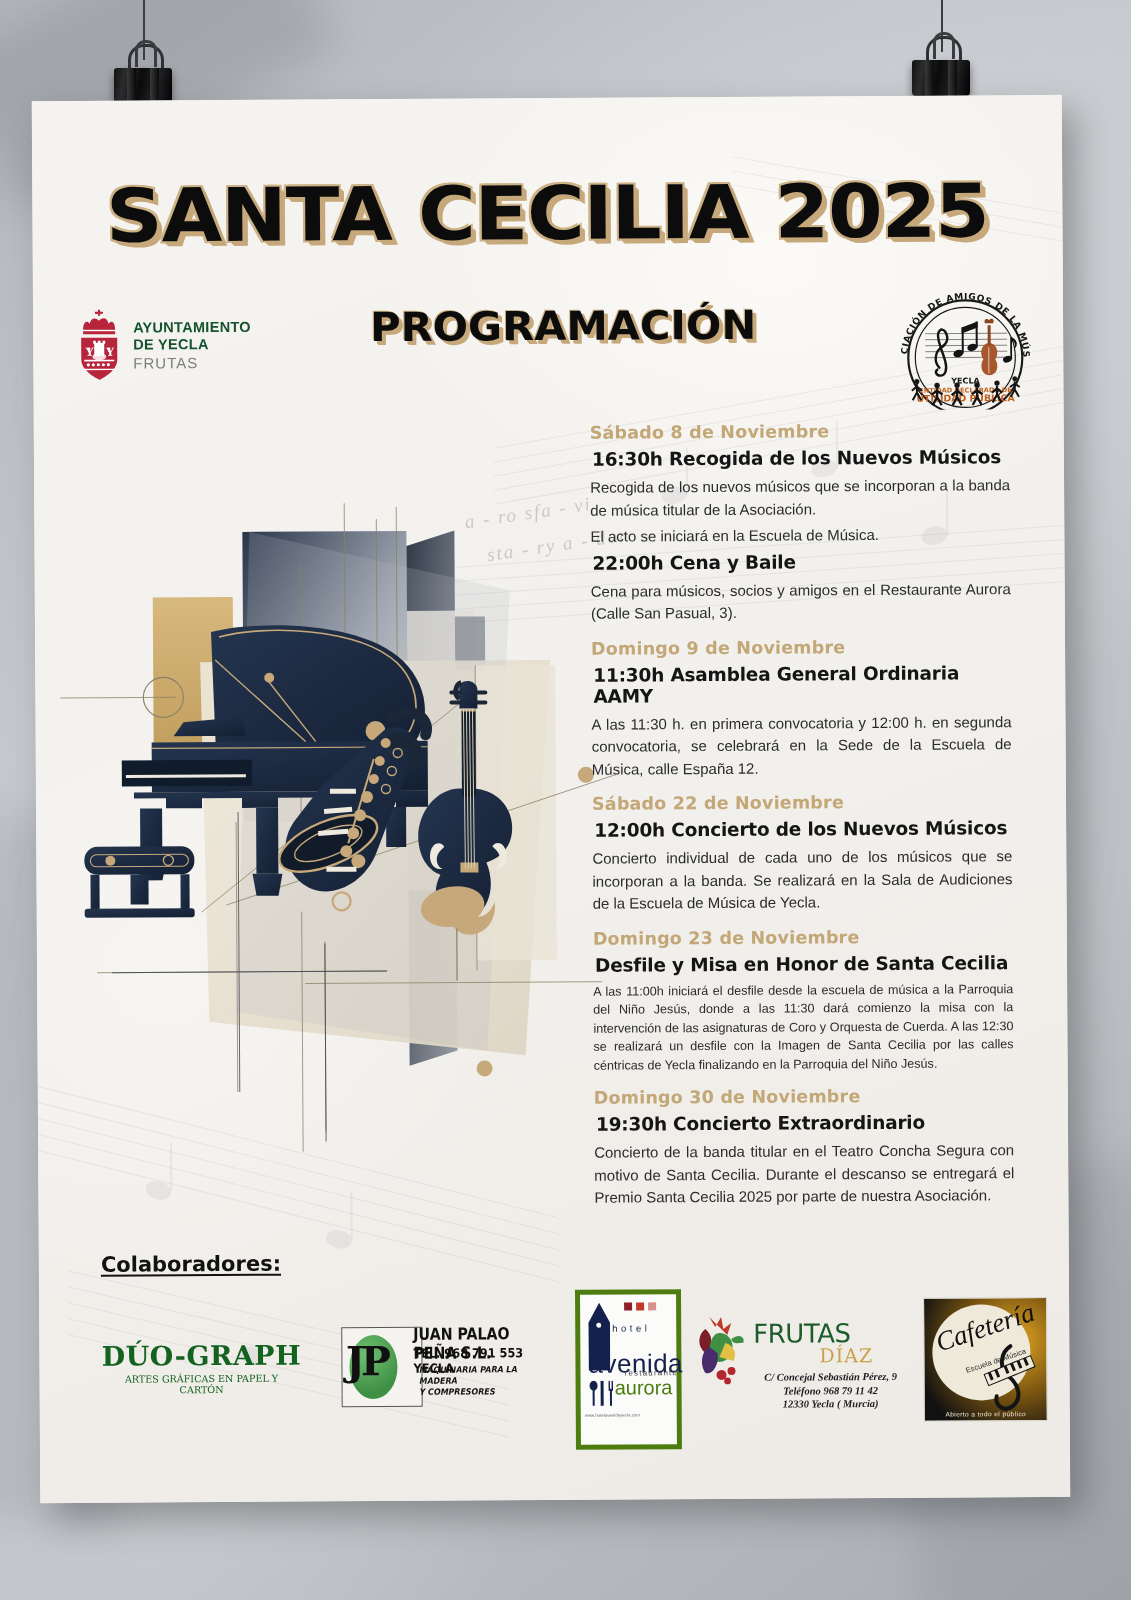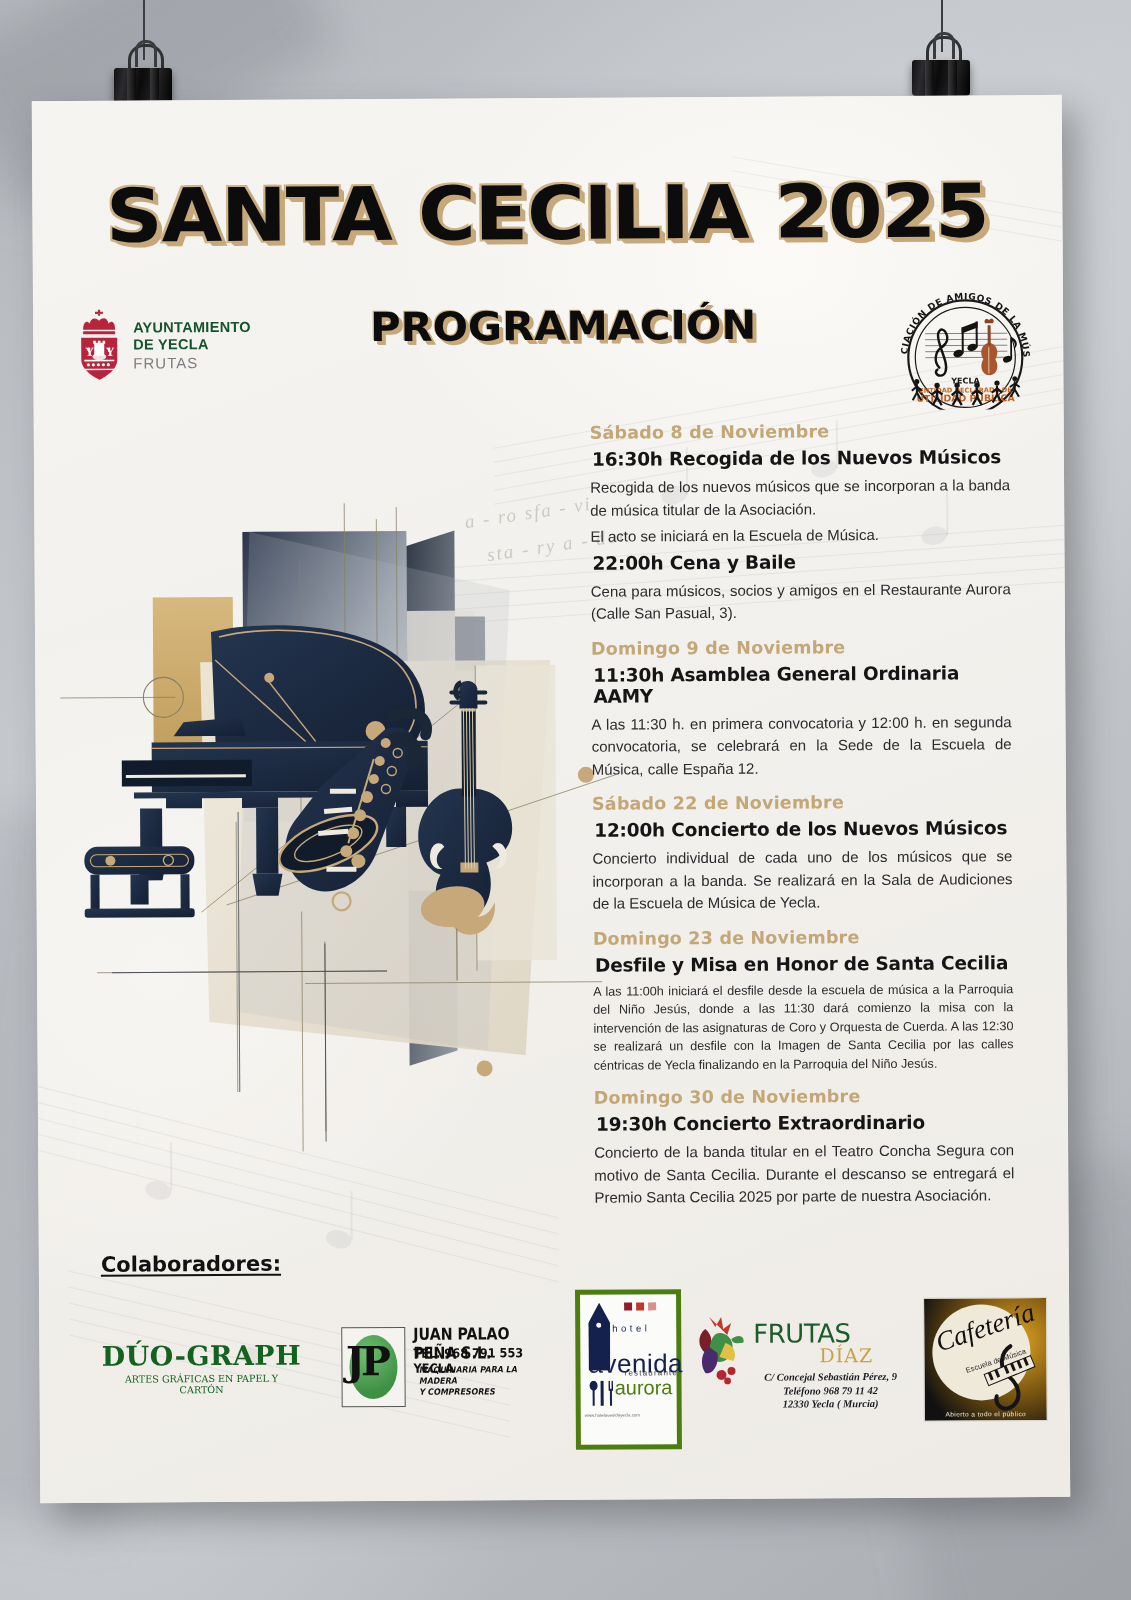--- a/index.html
+++ b/index.html
@@ -94,21 +94,21 @@
   #collab-row{position:absolute;left:52px;top:1192px;width:950px;height:150px;}
   .cb{position:absolute;}
   
   #cb-duo{left:10px;top:48px;width:200px;text-align:center;}
   #cb-duo .nm{font-family:"DejaVu Serif",serif;font-weight:bold;font-size:27px;color:#13621f;
      letter-spacing:.5px;}
   #cb-duo .sb{font-family:"DejaVu Serif",serif;font-size:9.6px;color:#13621f;margin-top:2px;}
   
   #cb-jp{left:250px;top:32px;width:210px;}
   #cb-jp .box{position:absolute;left:0;top:4px;width:62px;height:78px;border:1.5px solid #555;
-     background:#f5f3ef;}
+     background:#f5f3ef;padding-left:17px;}
   #cb-jp .oval{position:absolute;left:7px;top:7px;width:48px;height:64px;border-radius:50%;
      background:radial-gradient(circle at 35% 30%,#6fbf72,#3f8f45 70%);}
   #cb-jp .jp{position:absolute;left:0;top:0;width:48px;height:64px;
      font-family:"DejaVu Serif",serif;font-weight:bold;font-size:40px;color:#111;
      display:flex;align-items:center;justify-content:center;letter-spacing:-4px;}
   #cb-jp .t1{position:absolute;left:72px;top:2px;font-family:"DejaVu Sans",sans-serif;
      font-weight:bold;font-size:16.5px;color:#111;transform:scaleX(.86);transform-origin:left;}
   #cb-jp .t2{position:absolute;left:72px;top:23px;font-family:"DejaVu Sans",sans-serif;
      font-weight:bold;font-size:12.6px;color:#111;transform:scaleX(.9);transform-origin:left;}
   #cb-jp .t3{position:absolute;left:78px;top:42px;font-family:"DejaVu Sans",sans-serif;

